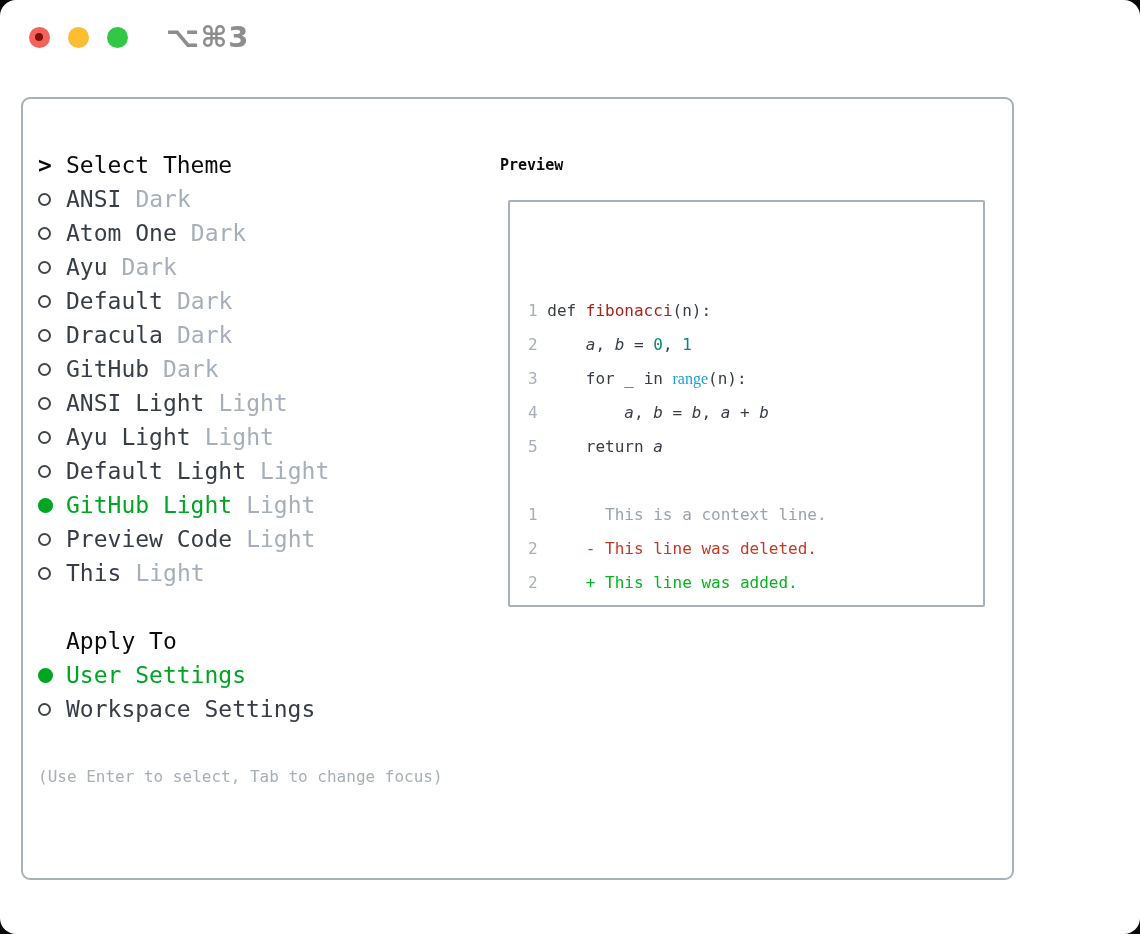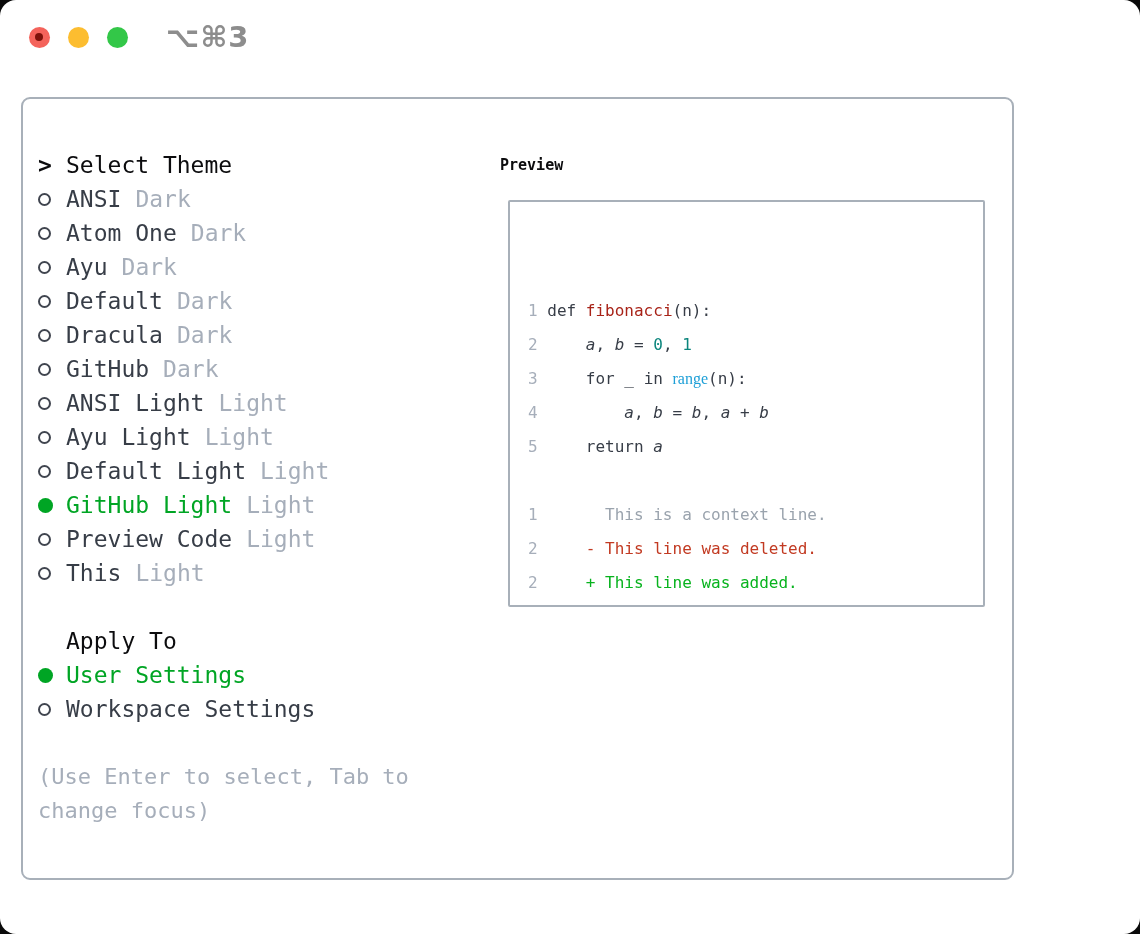--- a/index.html
+++ b/index.html
@@ -26,21 +26,21 @@
   .mk{width:28px;display:flex;align-items:center;}
   .cursor{font-weight:bold;color:var(--text_black);}
   .ring{width:13px;height:13px;box-sizing:border-box;border:2px solid #40454f;border-radius:50%;}
   .dot{width:15px;height:15px;border-radius:50%;background:var(--accent_green);}
   .row .label{white-space:pre;}
   .row.selected .label{color:var(--accent_green);}
   .row.hdr .label{font-weight:normal;color:var(--text_black);}
   .row.subhdr .label{color:var(--text_black);}
   .tag{color:var(--muted_gray);margin-left:14px;}
   .spacer{height:34px;}
-  .hint{width:420px;font-size:22px;line-height:34px;color:var(--muted_gray);margin-top:0;}
+  .hint{width:420px;font-size:16px;line-height:34px;color:var(--muted_gray);margin-top:0;}
   .preview-heading{position:absolute;left:477px;top:49px;height:34px;line-height:34px;
                    font-size:15px;font-weight:bold;color:var(--text_black);}
   .pbox{position:absolute;left:485px;top:101px;width:477px;height:407px;box-sizing:border-box;
         border:2px solid var(--border_gray);border-radius:2px;background:#fff;overflow:hidden;}
   .code{position:absolute;left:18px;top:48px;font-size:16px;margin-top:44px;}
   .cl{height:34px;line-height:34px;white-space:pre;color:var(--text_dark);}
   .lno{color:var(--muted_gray);}
   .tk-p,.tk-k{color:var(--text_dark);}
   .tk-fn{color:var(--code_red);}
   .tk-n{color:var(--code_teal);}

